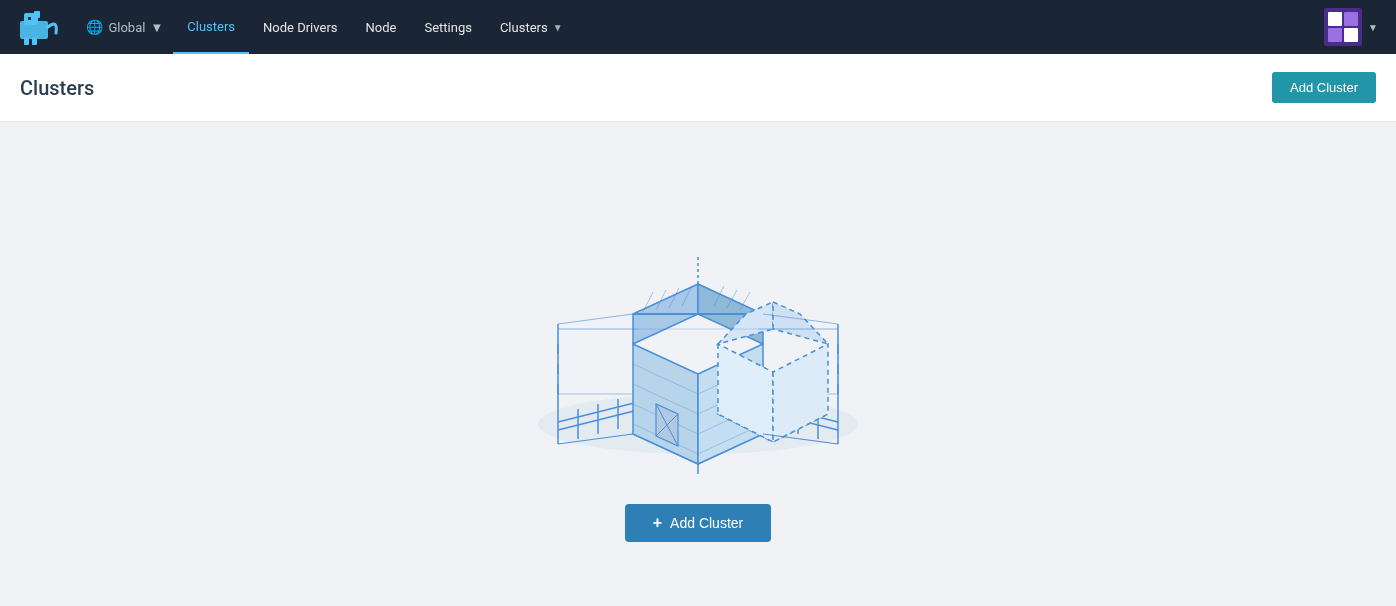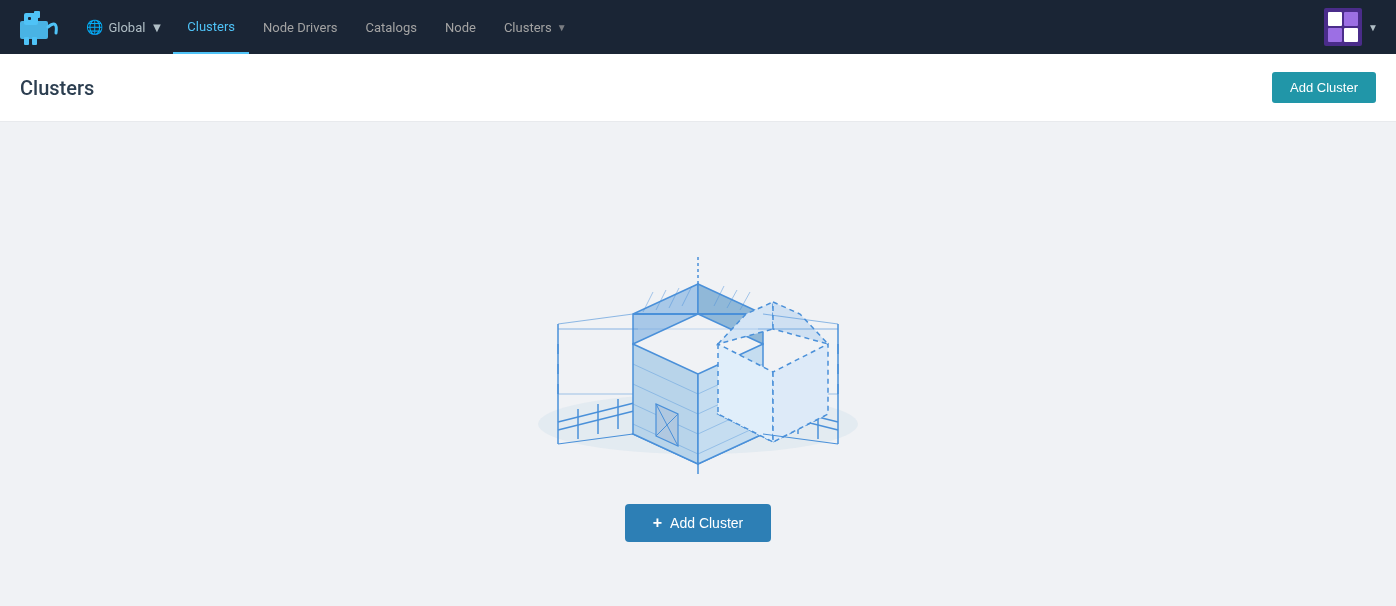--- a/index.html
+++ b/index.html
@@ -15,21 +15,21 @@
       gap: 0;
     }
     .navbar-logo {
       width: 56px;
       display: flex;
       align-items: center;
       justify-content: center;
       margin-right: 8px;
     }
     .nav-item {
-      color: #a3a3a3;
+      color: #e5e5e5;
       padding: 0 14px;
       height: 54px;
       display: flex;
       align-items: center;
       cursor: pointer;
       font-size: 13px;
       gap: 5px;
       text-decoration: none;
       white-space: nowrap;
     }
@@ -166,24 +166,24 @@
     <span class="chevron">▼</span>
   </div>
 
   <a class="nav-item active">
     <span>Clusters</span>
   </a>
   <a class="nav-item">
     <span>Node Drivers</span>
   </a>
   <a class="nav-item">
-    <span>Catalogs</span>
+    <span>Node</span>
   </a>
   <a class="nav-item">
-    <span>Node</span>
+    <span>Settings</span>
   </a>
   <a class="nav-item">
     <span>Clusters</span>
     <span class="chevron">▼</span>
   </a>
 
   <div class="nav-spacer"></div>
 
   <div class="nav-avatar">
     <div class="nav-avatar-cell white"></div>

